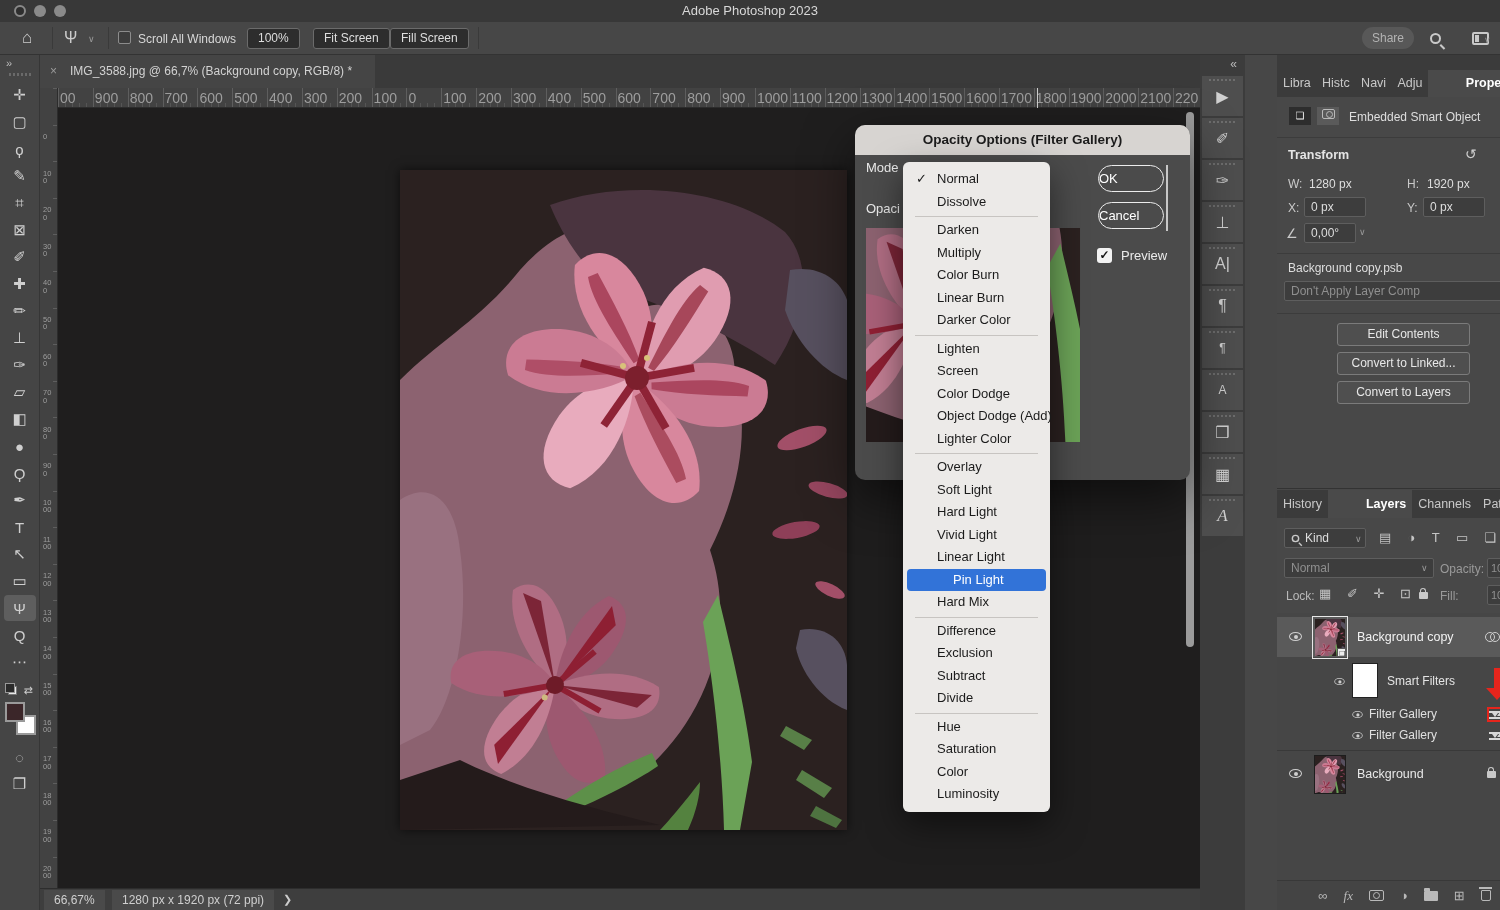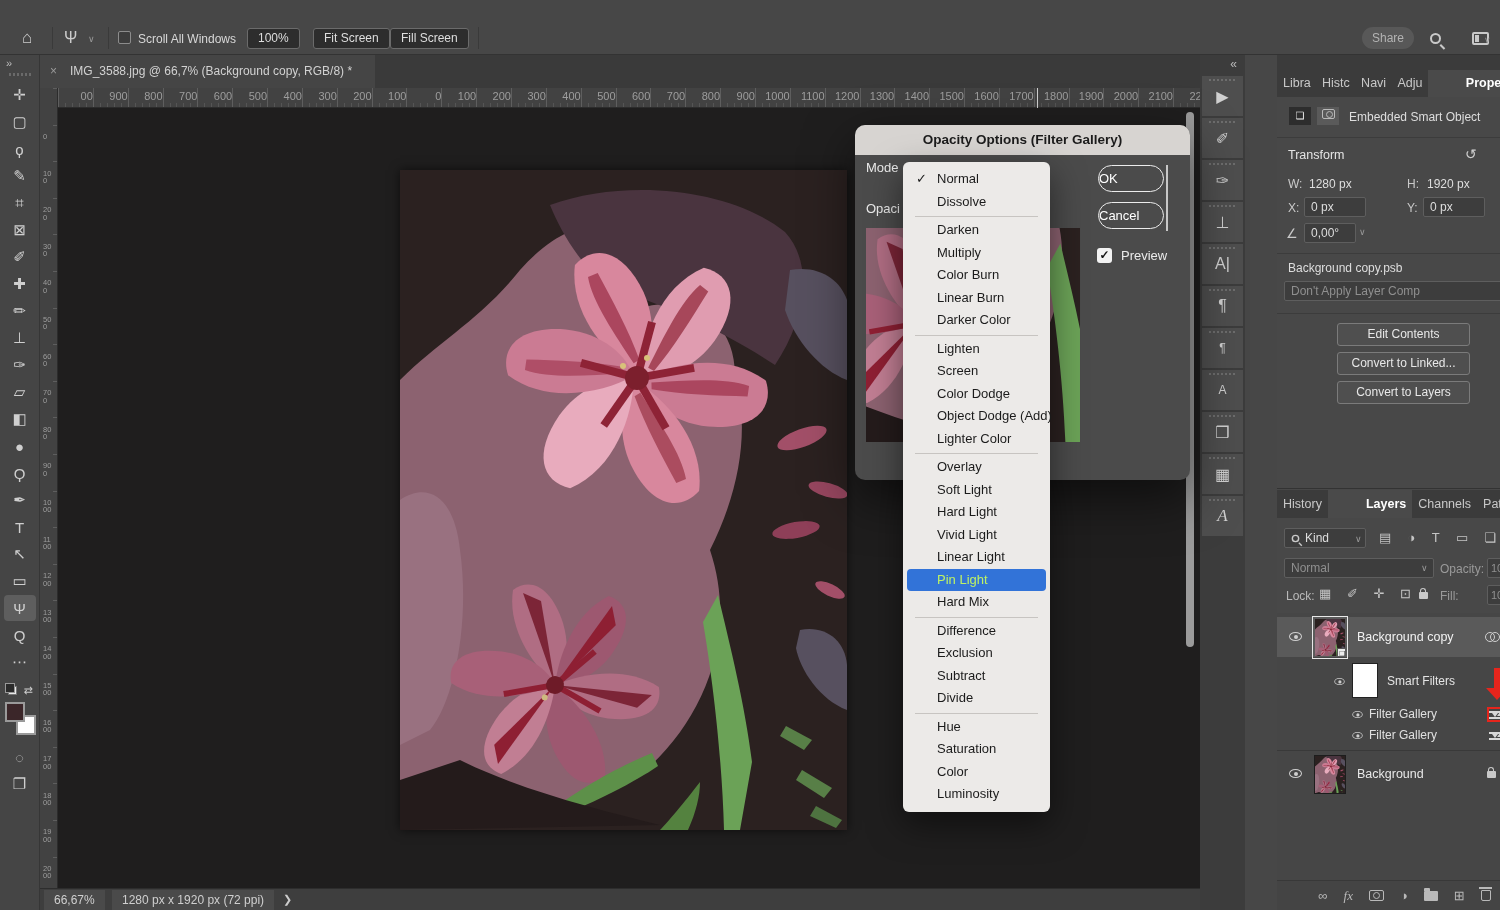--- a/index.html
+++ b/index.html
@@ -42,21 +42,21 @@
 
   
   #tabbar { left:40px; top:55px; width:1160px; height:33px; background:#3a3a3a; }
   #doc-tab { position:absolute; left:0; top:0; width:335px; height:33px; background:#454545;
     color:#d2d2d2; font-size:12px; line-height:33px; padding-left:30px; white-space:nowrap; }
   #hruler { left:58px; top:88px; width:1142px; height:20px; background:#424242; border-bottom:1px solid #2c2c2c;
     display:flex; overflow:hidden;
     background-image:repeating-linear-gradient(90deg,#5e5e5e 0 1px,transparent 1px 34.85px),
                      repeating-linear-gradient(90deg,#555 0 1px,transparent 1px 6.97px);
     background-size:100% 100%,100% 4px; background-position:left bottom,left bottom; background-repeat:no-repeat; }
-  #hruler span { flex:0 0 34.85px; font-size:11px; color:#9d9d9d; padding:2px 0 0 2px;text-align:right; }
+  #hruler span { flex:0 0 34.85px; font-size:14px; color:#9d9d9d; padding:2px 0 0 2px; }
   #vruler { left:40px; top:88px; width:18px; height:800px; background:#424242; border-right:1px solid #2c2c2c;
     padding-top:45px; overflow:hidden;
     background-image:repeating-linear-gradient(180deg,#5e5e5e 0 1px,transparent 1px 36.6px);
     background-size:4px 100%; background-position:right top; background-repeat:no-repeat; }
   #vruler span { display:block; height:36.6px; width:9px; margin-left:3px; font-size:7.5px; line-height:7.5px;
     color:#9d9d9d; word-break:break-all; }
   #ruler-corner { left:40px; top:88px; width:18px; height:20px; background:#424242; border-right:1px solid #2c2c2c; border-bottom:1px solid #2c2c2c; }
   #canvas-area { left:58px; top:108px; width:1142px; height:780px; background:#1f1e1e; overflow:hidden; }
   #doc-image { position:absolute; left:342px; top:62px; width:447px; height:660px; box-shadow:0 0 10px rgba(0,0,0,.6); }
   .scroll-v { position:absolute; left:1128px; top:4px; width:8px; height:535px; background:#9b9b9b; border-radius:4px; }
@@ -137,21 +137,21 @@
     border-radius:3px; color:#111; font-size:12px; font-weight:bold; text-align:center; line-height:15px; }
   #dlg-scroll { position:absolute; left:311px; top:40px; width:2px; height:66px; background:#c7c7c7; }
 
   
   #blend-menu { left:903px; top:162px; width:147px; background:#eceae8; border-radius:6px; z-index:60;
     box-shadow:0 12px 34px rgba(0,0,0,.5); padding:6px 0; }
   .mitem { position:relative; height:22.5px; line-height:22.5px; padding-left:34px; padding-right:14px;
     font-size:13px; color:#1b1b1b; white-space:nowrap; }
   .mitem .mcheck { position:absolute; left:13px; visibility:hidden; }
   .mitem.checked .mcheck { visibility:visible; }
-  .mitem.selected { background:#3273d8; color:#bef264; margin:0 4px; padding-left:30px; border-radius:4px; }
+  .mitem.selected { background:#3273d8; color:#ffffff; margin:0 4px; padding-left:46px; border-radius:4px; }
   .mitem.sep-after { margin-bottom:6px; }
   .mitem.sep-after::after { content:''; position:absolute; left:12px; right:12px; bottom:-4px; height:1px; background:#c7c4c1; }
 </style>
 </head>
 <body>
 
 <svg width="0" height="0" style="position:absolute">
   <defs>
     <g id="artwork">
       <rect width="447" height="660" fill="#2b2120"></rect>
@@ -236,20 +236,26 @@
       <ellipse cx="396" cy="360" rx="24" ry="8" transform="rotate(-10 396 360)" fill="#8e3f58"></ellipse>
       <ellipse cx="430" cy="420" rx="16" ry="6" transform="rotate(25 430 420)" fill="#a24f68"></ellipse>
       <path fill="#57505f" d="M400,460 C425,455 445,470 447,495 L447,540 C420,530 400,500 396,478 Z"></path>
       <path fill="#241b1b" d="M60,590 C120,620 200,640 260,655 L0,660 L0,610 Z"></path>
     </g>
   </defs>
 </svg>
 
 <div id="app">
 
+  <div class="abs" id="titlebar">
+    <span class="tl-dot ring" style="left:14px"></span>
+    <span class="tl-dot" style="left:34px"></span>
+    <span class="tl-dot" style="left:54px"></span>
+    <div id="win-title">Adobe Photoshop 2023</div>
+  </div>
 
   <div class="abs" id="optionsbar">
     <span class="abs glyph" style="left:22px;top:6px;font-size:17px">⌂</span>
     <span class="ob-div" style="left:52px"></span>
     <span class="abs glyph" style="left:64px;top:7px;font-size:16px">Ψ</span>
     <span class="abs chev" style="left:88px;top:12px">∨</span>
     <span class="ob-div" style="left:108px"></span>
     <span class="cb" style="left:118px;top:9px"></span>
     <span class="abs" style="left:138px;top:10px;color:#d8d8d8">Scroll All Windows</span>
     <button class="ob-btn" style="left:247px">100%</button>
@@ -485,21 +491,21 @@
         <div class="ptab"><span>Adju</span></div>
         <div class="ptab active"><span>Properties</span></div>
       </div>
     <span class="hamb" style="top:20px">≡</span>
 
     <div style="position:absolute;left:12px;top:52px;width:22px;height:18px;background:#2d2d2d;color:#eee;text-align:center;font-size:10px;line-height:18px">❏</div>
     <div style="position:absolute;left:40px;top:52px;width:22px;height:18px;background:#5a5a5a;text-align:center;line-height:16px"><span class="maskic" style="width:13px;height:10px"></span></div>
     <span style="position:absolute;left:72px;top:55px;color:#dedede">Embedded Smart Object</span>
     <div class="pdivider" style="top:82px"></div>
 
-    <span style="position:absolute;left:11px;top:93px;font-size:12.5px;font-weight:normal;color:#e4e4e4">Transform</span>
+    <span style="position:absolute;left:11px;top:93px;font-size:12.5px;font-weight:bold;color:#e4e4e4">Transform</span>
     <span style="position:absolute;left:188px;top:91px;font-size:14px;color:#cfcfcf">↺</span>
 
     <span style="position:absolute;left:11px;top:122px;color:#c9c9c9">W:</span>
     <span style="position:absolute;left:32px;top:122px;color:#dedede">1280 px</span>
     <span style="position:absolute;left:130px;top:122px;color:#c9c9c9">H:</span>
     <span style="position:absolute;left:150px;top:122px;color:#dedede">1920 px</span>
 
     <span style="position:absolute;left:11px;top:146px;color:#c9c9c9">X:</span>
     <span class="field" style="left:27px;top:142px;width:62px">0 px</span>
     <span style="position:absolute;left:130px;top:146px;color:#c9c9c9">Y:</span>

